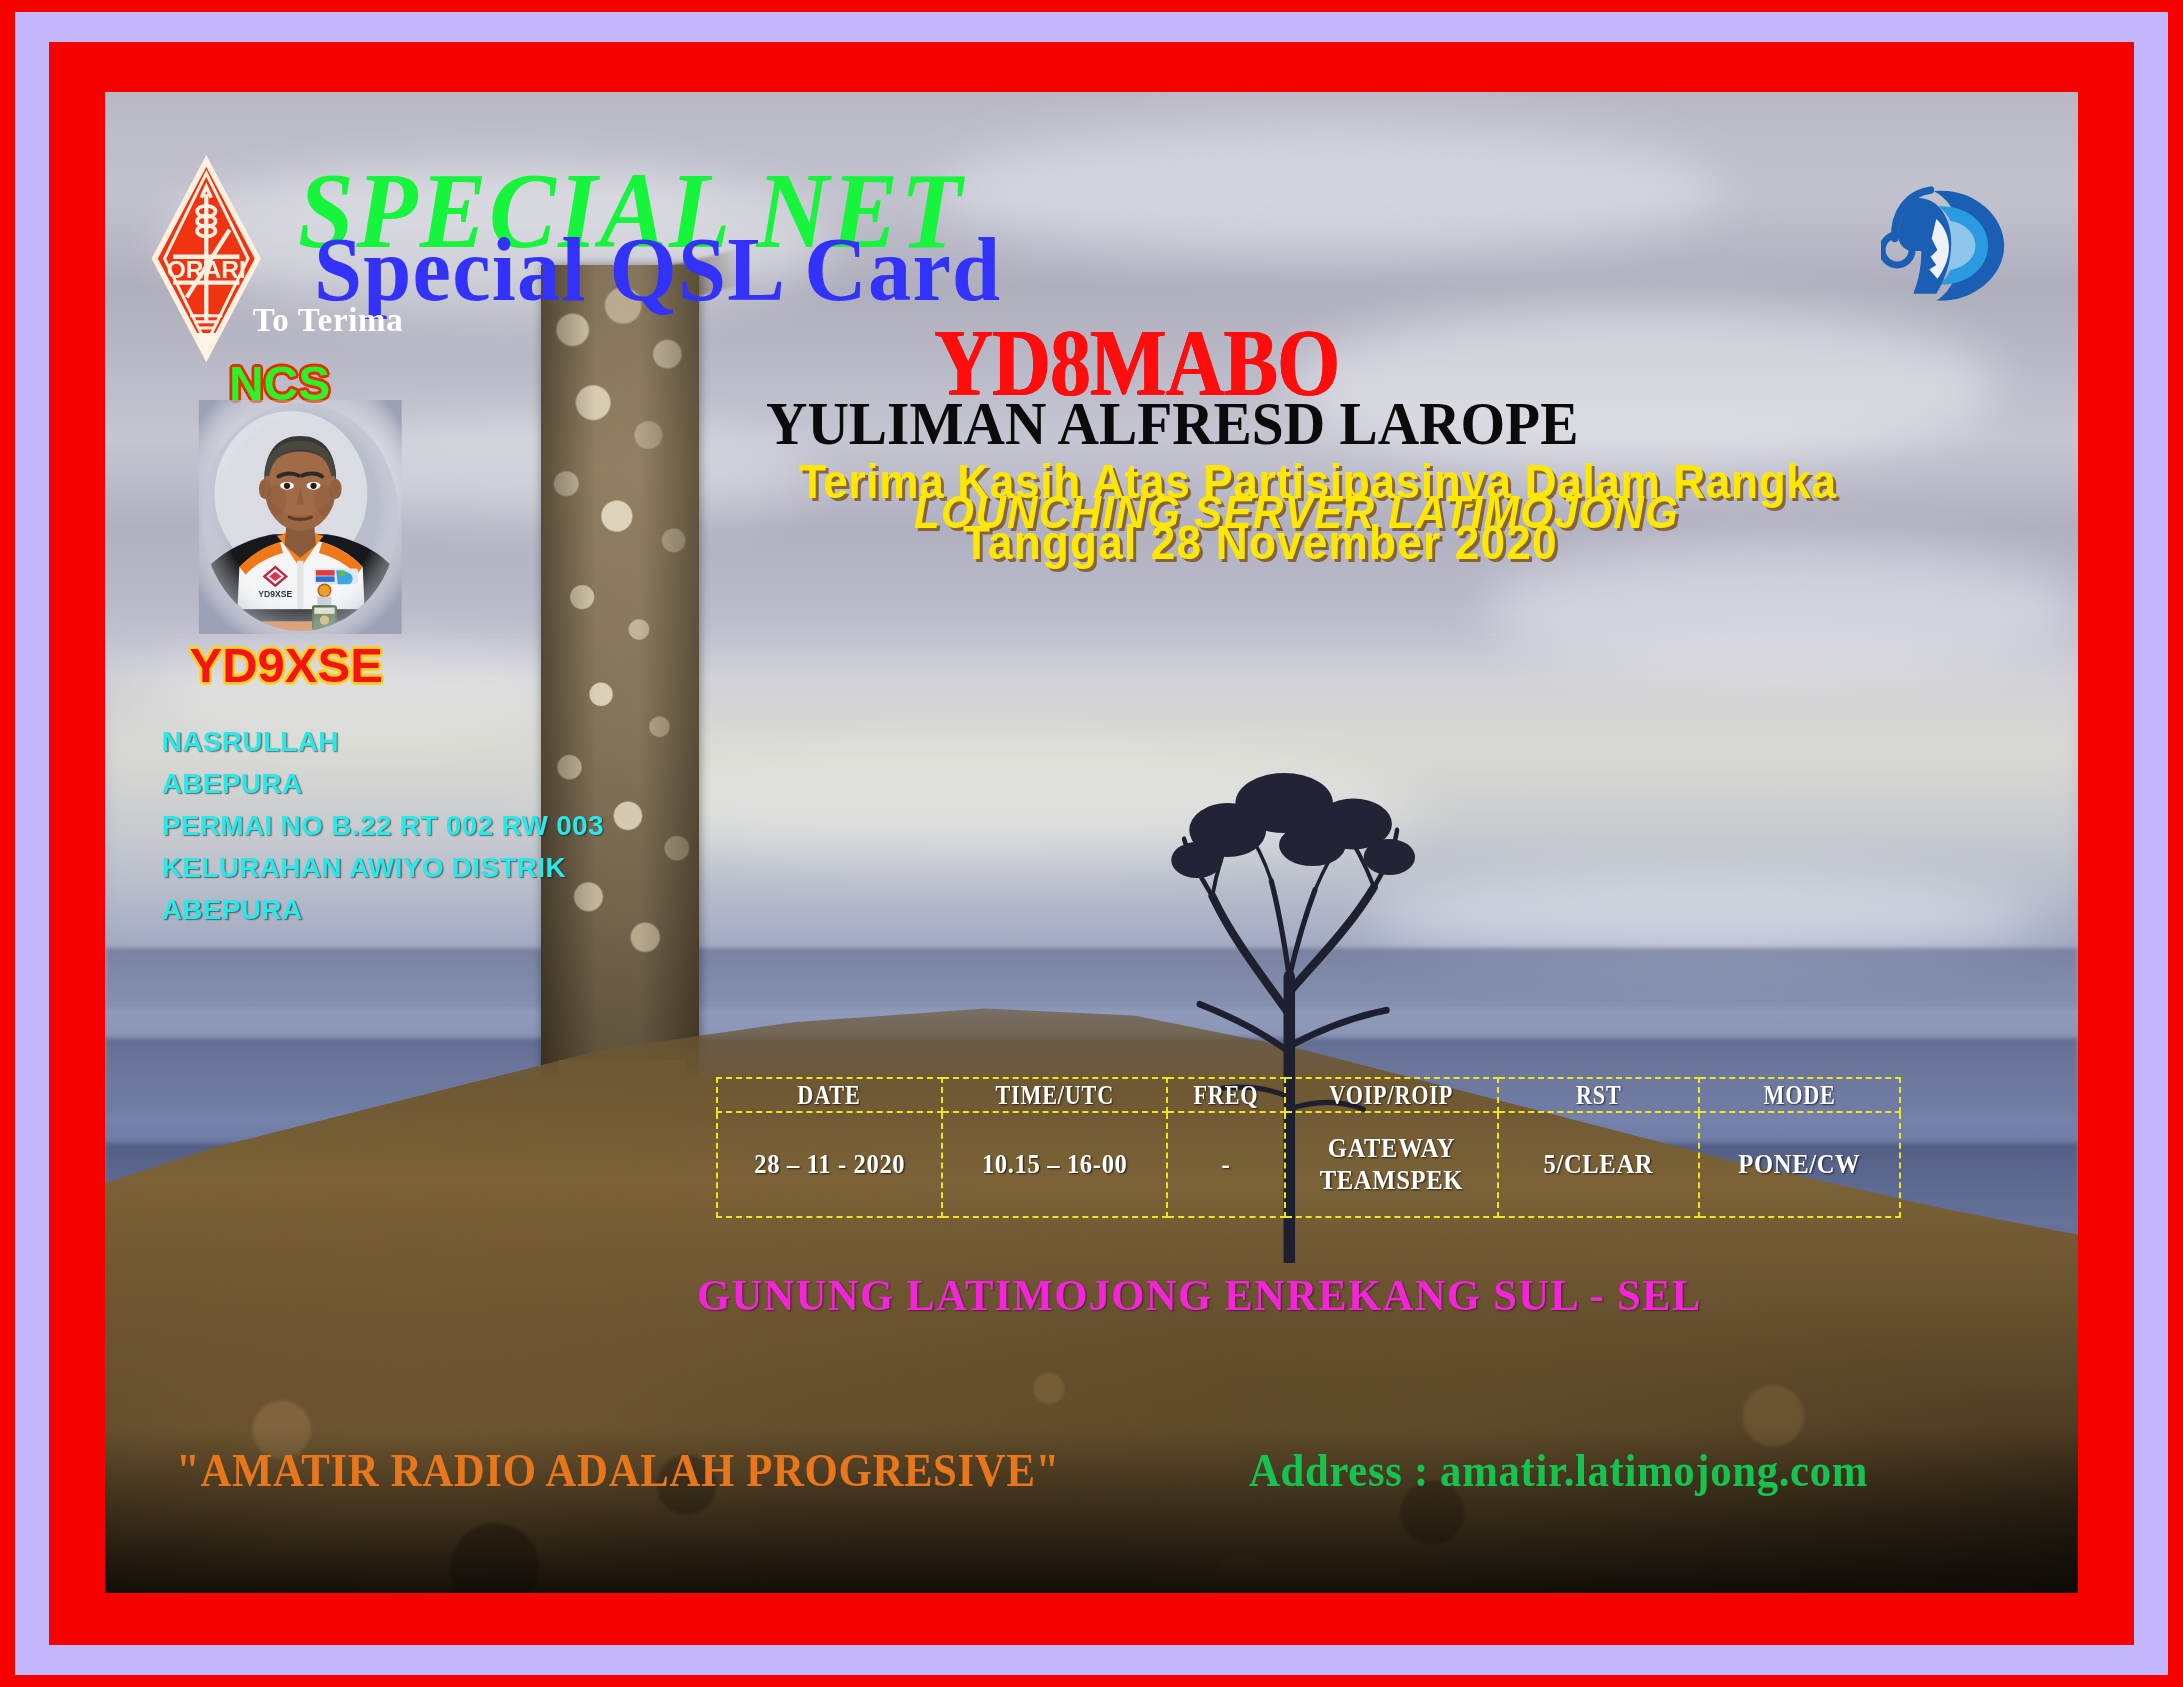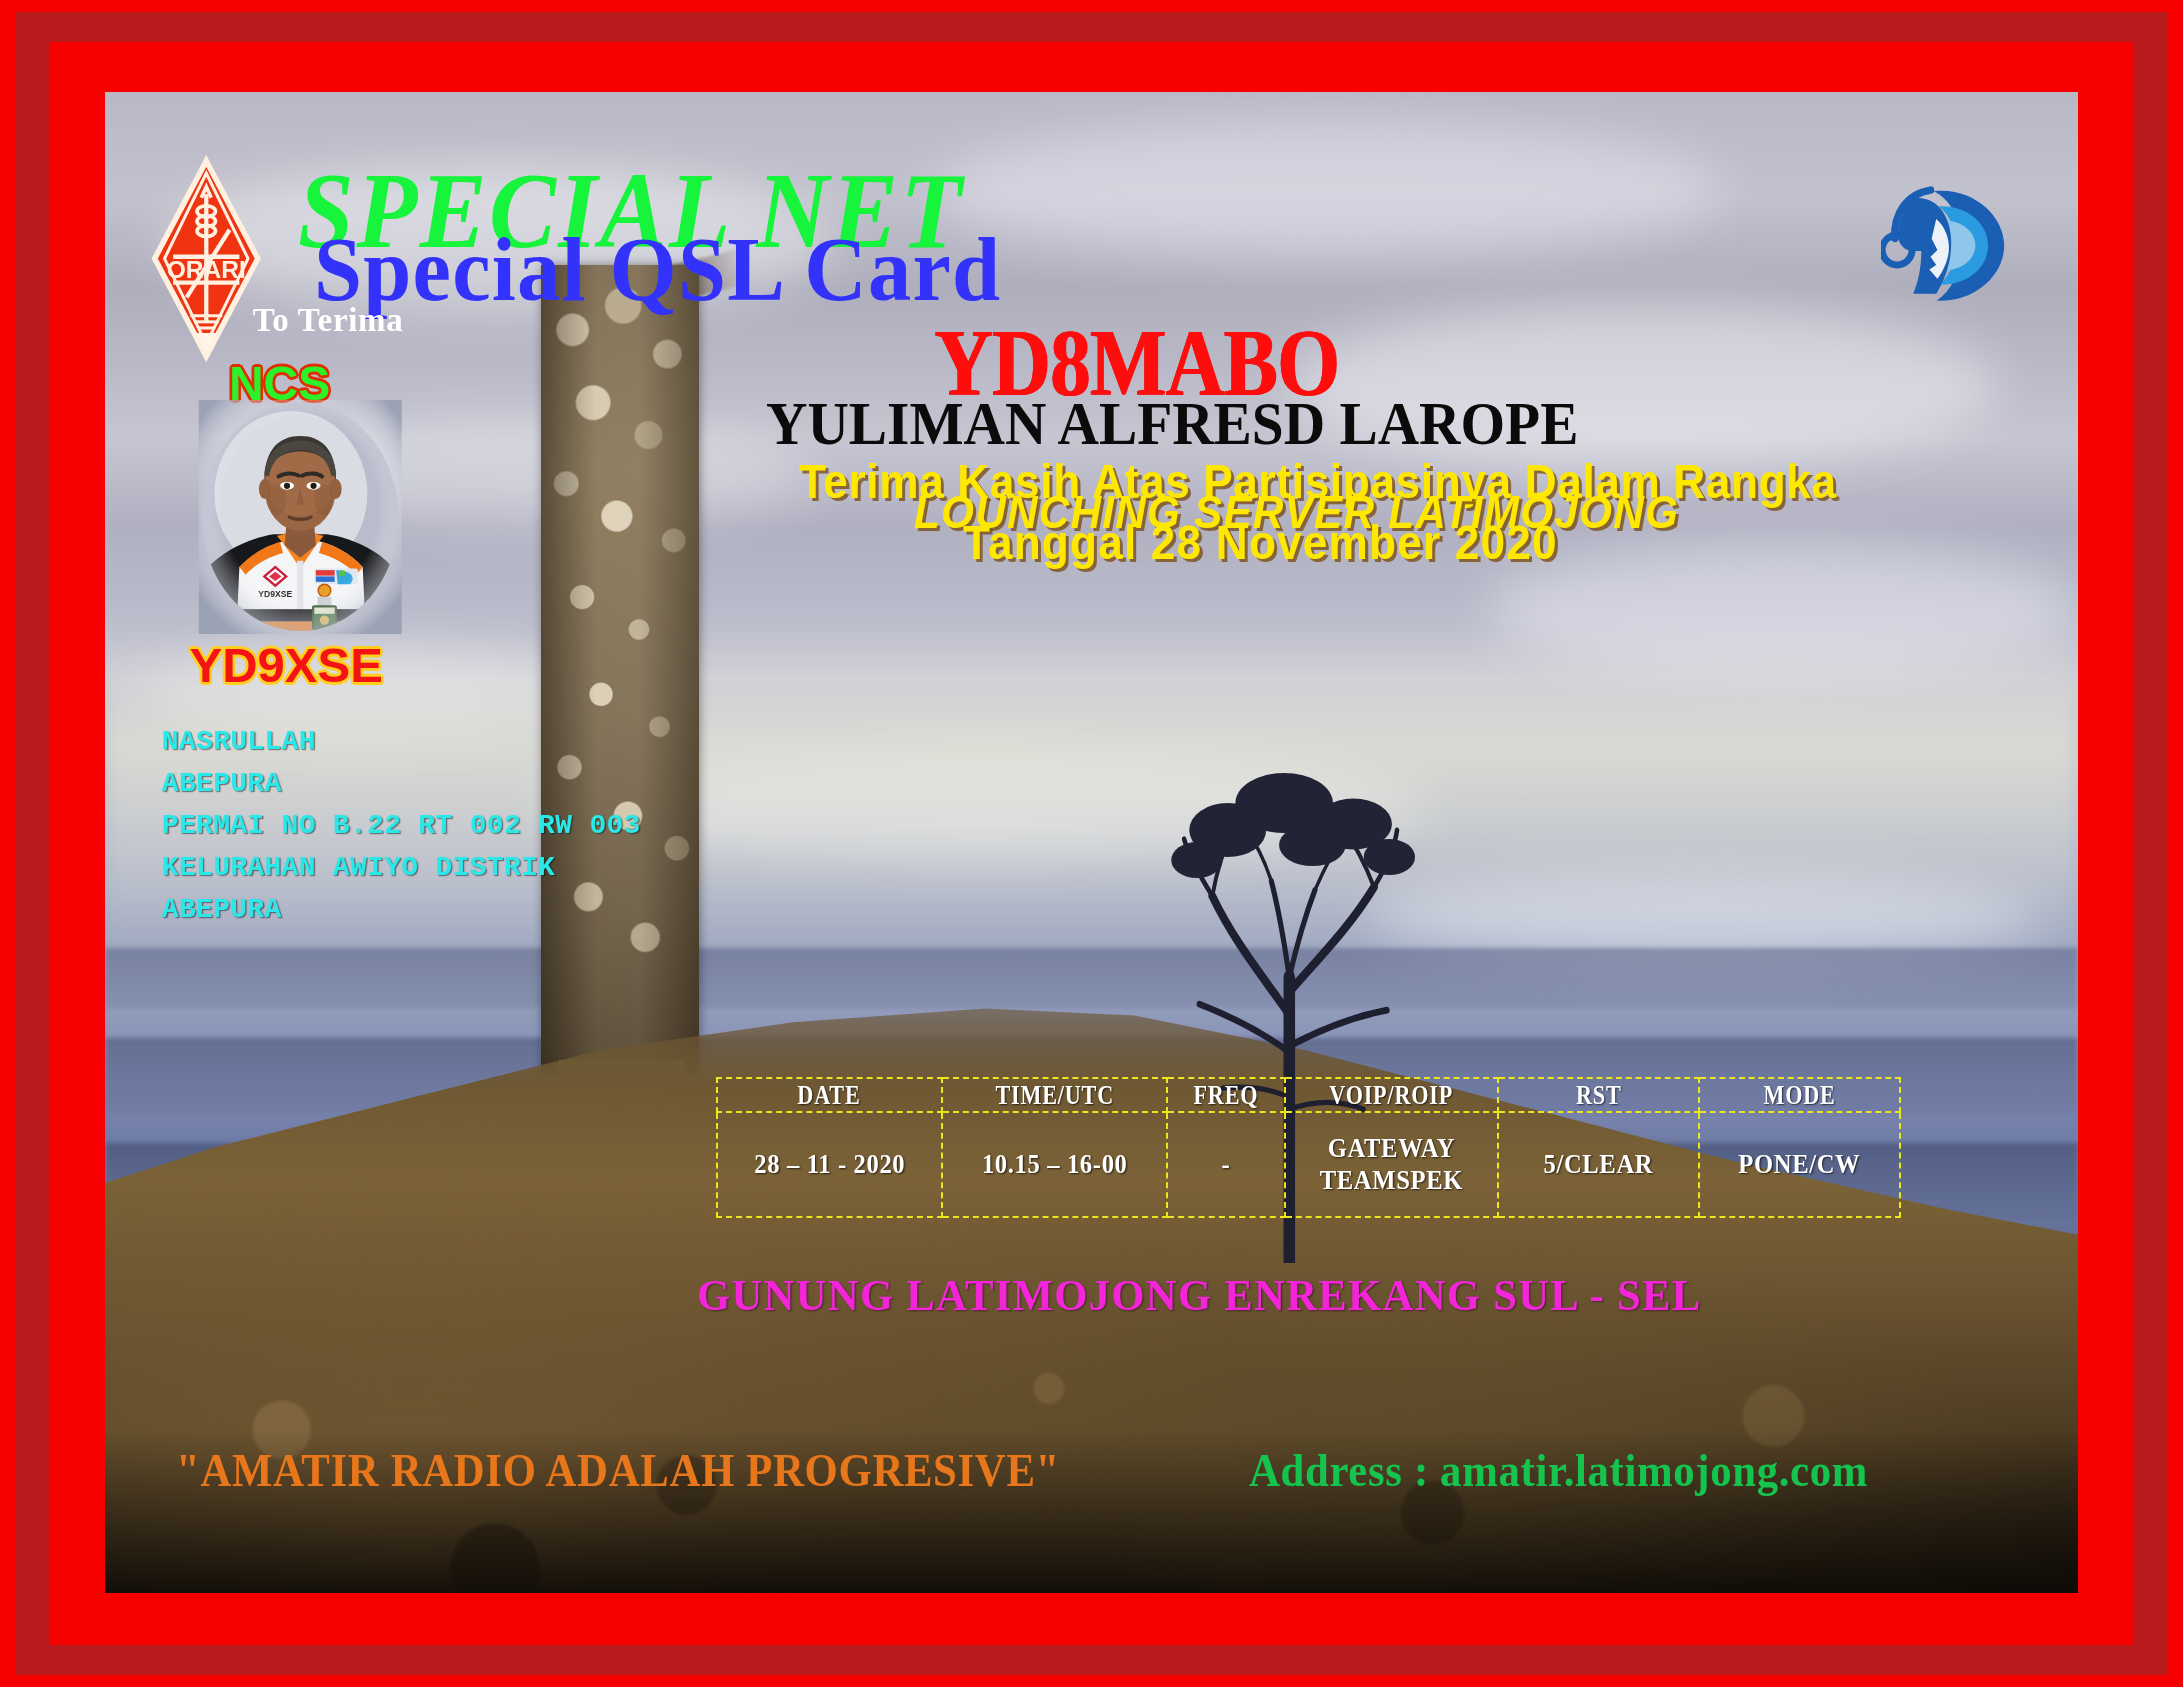--- a/index.html
+++ b/index.html
@@ -6,21 +6,21 @@
   html,body { width:2183px; height:1687px; background:#fff; overflow:hidden; }
   body { font-family:"Liberation Sans", sans-serif; }
 
   
   #card {
     position:relative; width:2183px; height:1687px;
     background:#F70000;
   }
   #frame-white {
     position:absolute; left:14.6px; top:12px; right:14.6px; bottom:12px;
-    background:#b91c1c;
+    background:#c4b5fd;
   }
   #frame-red-inner {
     position:absolute; left:34px; top:30px; right:34px; bottom:30px;
     background:#F70000;
   }
   #photo-area {
     position:absolute; left:56px; top:50px; right:56px; bottom:52px;
     overflow:hidden;
     box-shadow: inset 0 0 0 1.3px rgba(40,40,55,.55);
   }
@@ -224,21 +224,21 @@
        0   -2.6px 0 #FFCF20, 0    2.6px 0 #FFCF20,
       -2.6px  0   0 #FFCF20, 2.6px  0   0 #FFCF20;
   }
   #address-block {
     position:absolute; left:2.9%; top:41.9%; width:28%;
     font-family:"Liberation Sans", sans-serif;
     font-size:28px; font-weight:bold; color:#2BE8E8;
     line-height:1.50; letter-spacing:0.3px;
     text-shadow: 1.3px 1.3px 1.3px rgba(10,18,20,.55);
   }
-  #address-block div { white-space:nowrap;font-family:Liberation Mono, monospace; }
+  #address-block div { white-space:nowrap; }
 
   
   #qso-table {
     position:absolute; left:31.0%; top:65.6%; width:60.0%; height:9.4%;
     border:2px dashed #EDE61A;
     border-collapse:collapse;
     table-layout:fixed;
     text-decoration:underline;
   }
   #qso-table td, #qso-table th {

